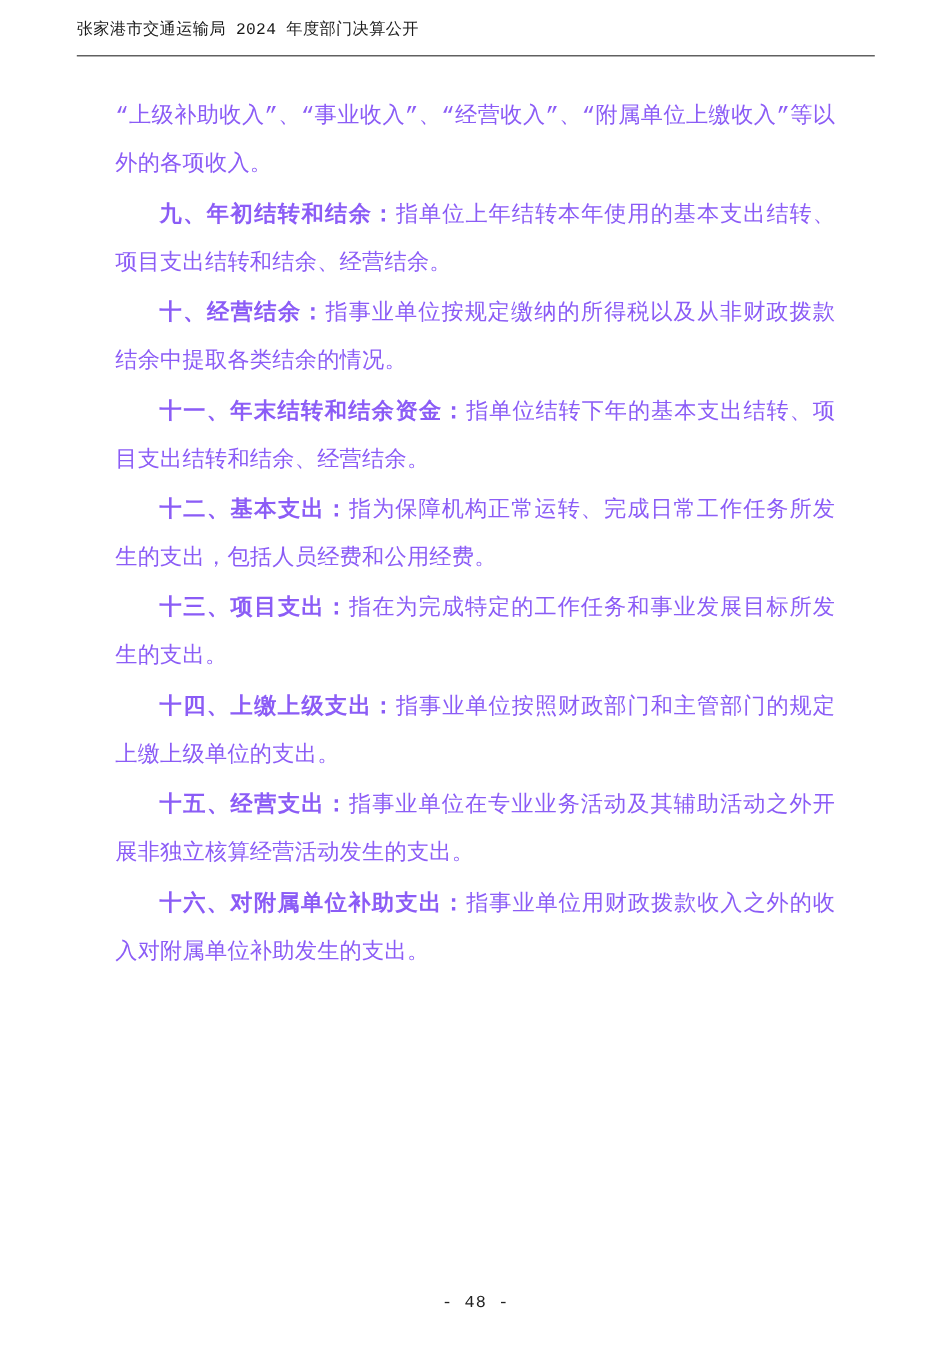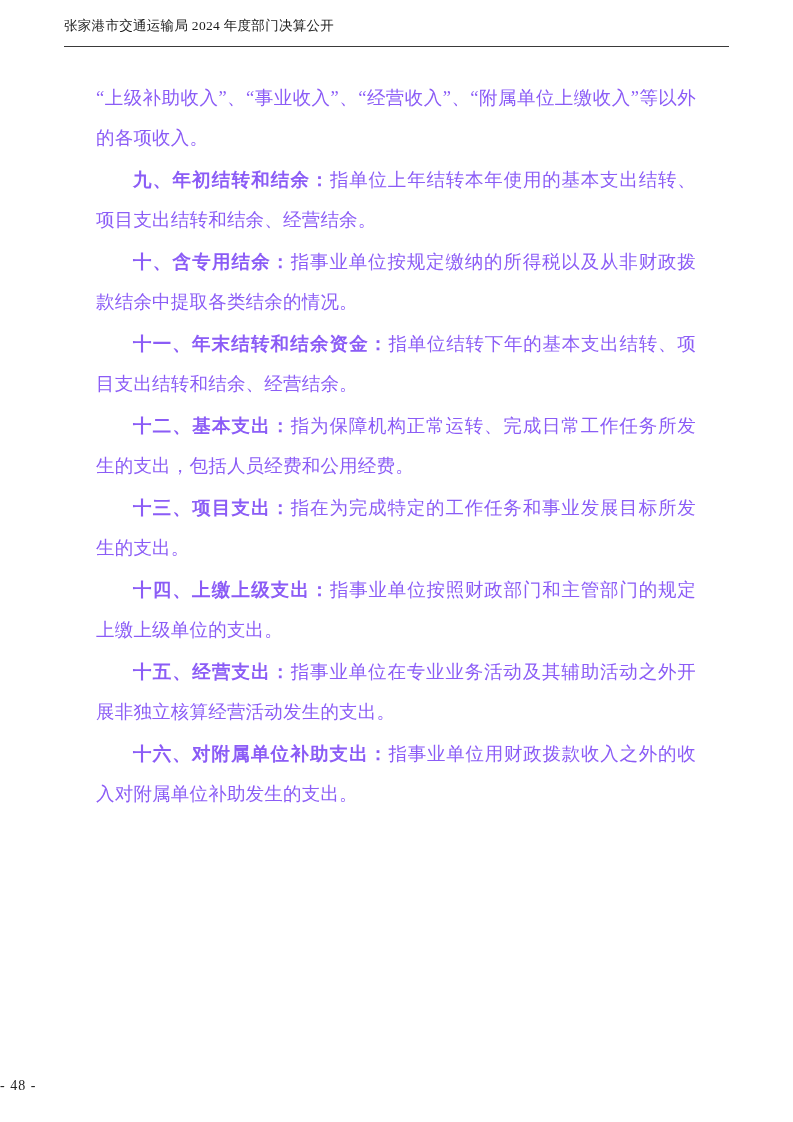--- a/index.html
+++ b/index.html
@@ -5,21 +5,21 @@
   html, body {
     margin: 0;
     padding: 0;
     background: #ffffff;
   }
   .page {
     position: relative;
     width: 793px;
     height: 1122px;
     background: #ffffff;
-    font-family: Liberation Serif, serif;
+    font-family: Liberation Mono, monospace;
     color: #111111;
     overflow: hidden;
     box-sizing: border-box;
   }
   .header {
     position: absolute;
     top: 16px;
     left: 64px;
     right: 64px;
     font-size: 13.5px;
@@ -57,21 +57,21 @@
   }
   .lead {
     font-weight: bold;
     letter-spacing: 0.6px;
   }
   .footer {
     position: absolute;
     bottom: 28px;
     left: 0;
     width: 100%;
-    text-align: left;
+    text-align: center;
     font-size: 14px;
     color: #222222;
     letter-spacing: 1px;
   }
 </style>
 </head>
 <body>
 
 <div class="page">
 
@@ -83,21 +83,21 @@
     <p class="para">
       <span class="lead"></span><span>“上级补助收入”、“事业收入”、“经营收入”、“附属单位上缴收入”等以外的各项收入。</span>
     </p>
 
 
     <p class="para indent">
       <span class="lead">九、年初结转和结余：</span><span>指单位上年结转本年使用的基本支出结转、项目支出结转和结余、经营结余。</span>
     </p>
 
     <p class="para indent">
-      <span class="lead">十、含专用结余：</span><span>指事业单位按规定缴纳的所得税以及从非财政拨款结余中提取各类结余的情况。</span>
+      <span class="lead">十、经营结余：</span><span>指事业单位按规定缴纳的所得税以及从非财政拨款结余中提取各类结余的情况。</span>
     </p>
 
     <p class="para indent">
       <span class="lead">十一、年末结转和结余资金：</span><span>指单位结转下年的基本支出结转、项目支出结转和结余、经营结余。</span>
     </p>
 
     <p class="para indent">
       <span class="lead">十二、基本支出：</span><span>指为保障机构正常运转、完成日常工作任务所发生的支出，包括人员经费和公用经费。</span>
     </p>
 

